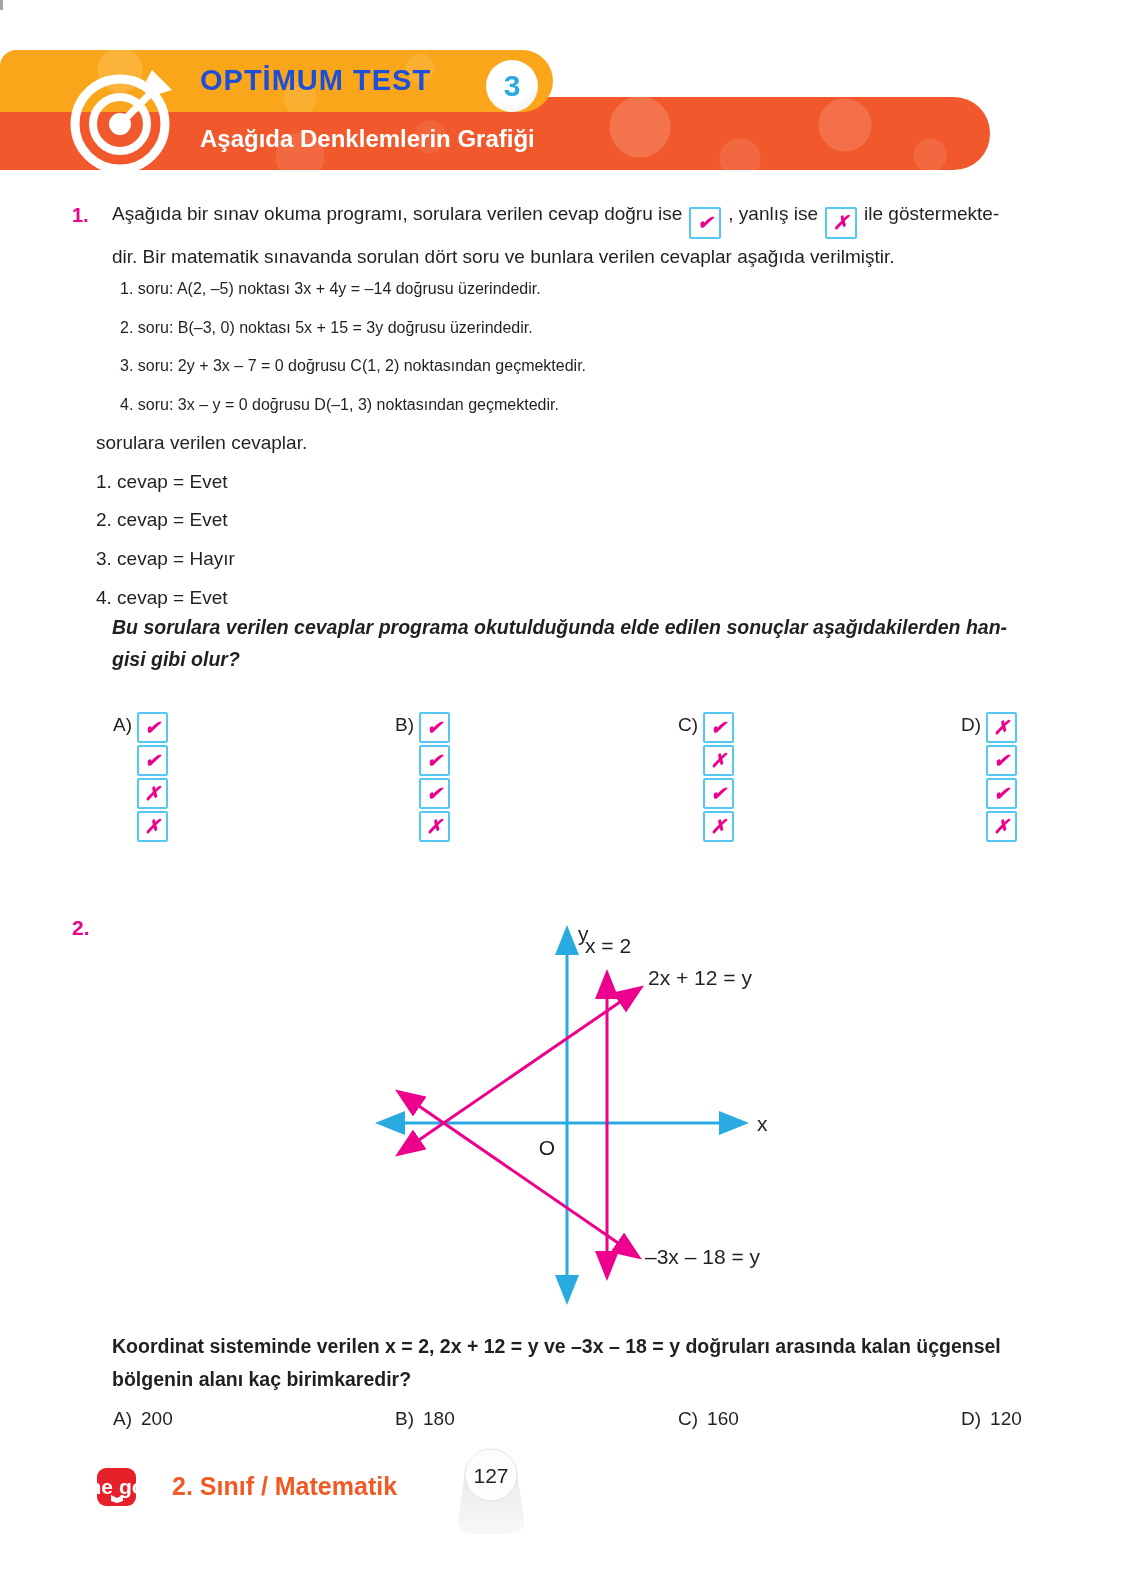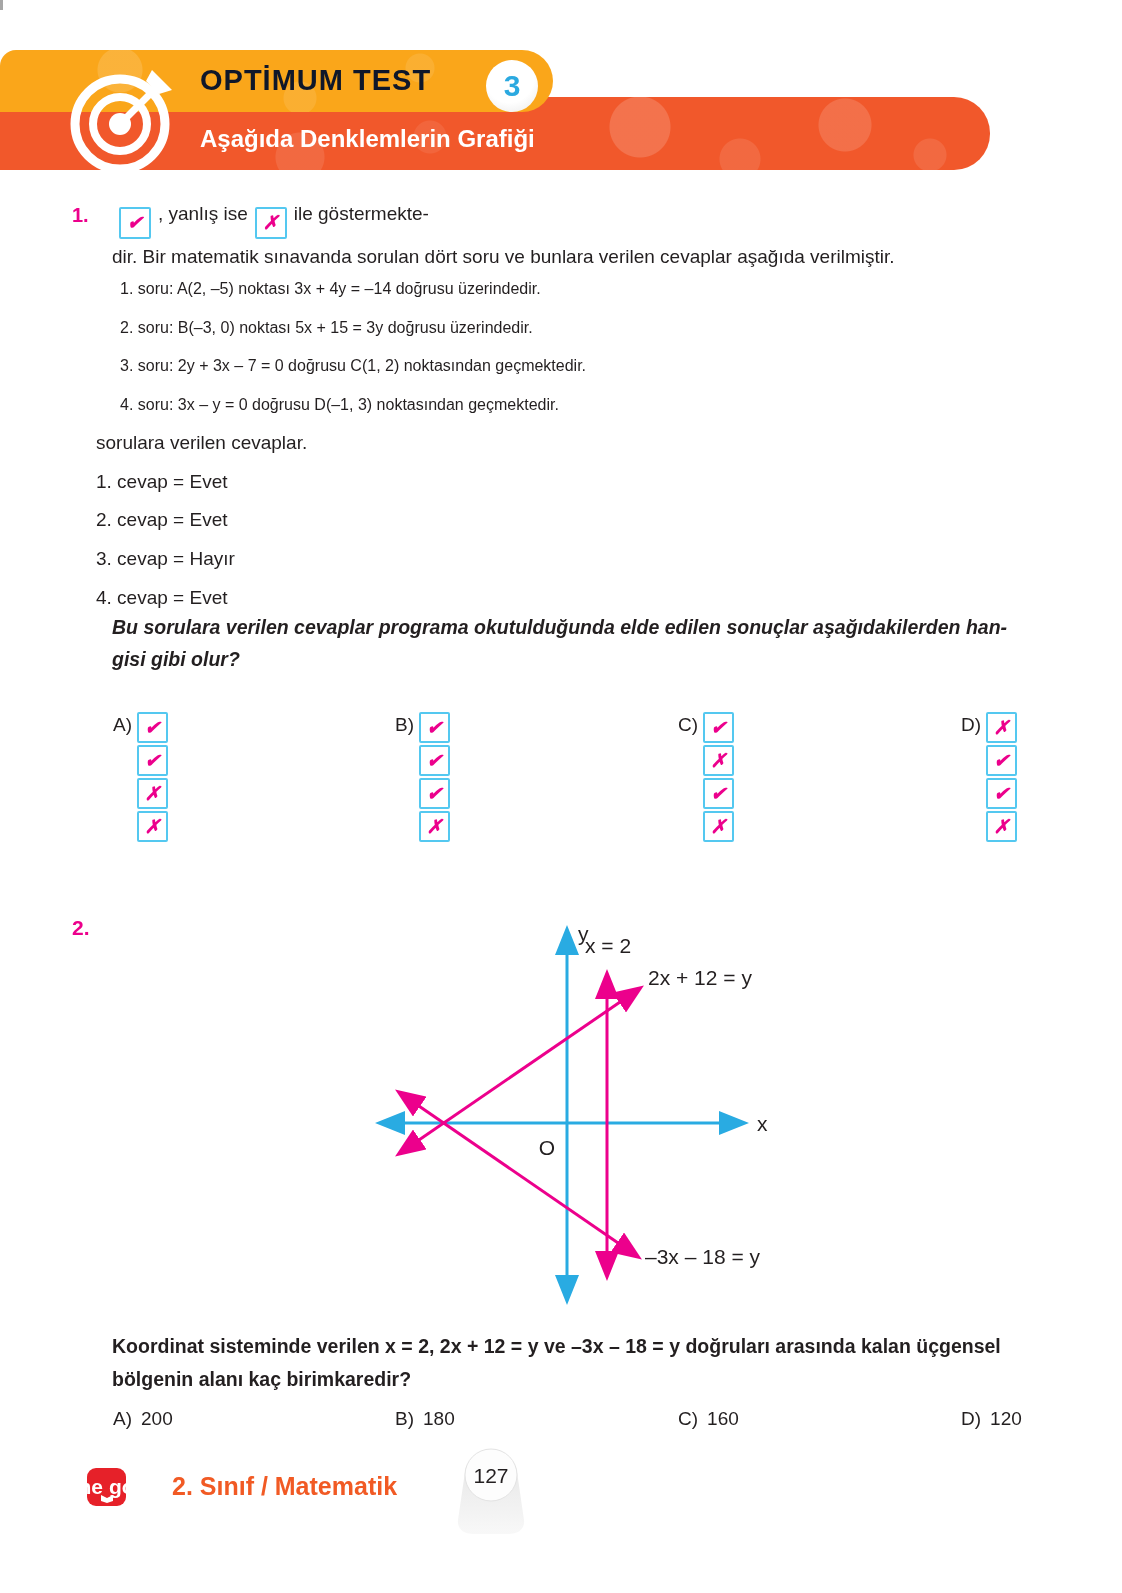--- a/index.html
+++ b/index.html
@@ -32,21 +32,21 @@
     background:#FAA61A;
     background-image:
       radial-gradient(circle at 120px 20px, rgba(255,255,255,.14) 0 22px, rgba(255,255,255,0) 23px),
       radial-gradient(circle at 300px 48px, rgba(255,255,255,.10) 0 16px, rgba(255,255,255,0) 17px),
       radial-gradient(circle at 420px 18px, rgba(255,255,255,.10) 0 14px, rgba(255,255,255,0) 15px);
     border-radius:16px 31px 31px 0;
     z-index:2;
   }
   .header-title {
     left:200px; top:64px; z-index:3;
-    font-size:29px; font-weight:700; letter-spacing:1px; color:#0f172a;
+    font-size:29px; font-weight:700; letter-spacing:1px; color:#1d4ed8;
   }
   .header-badge {
     left:486px; top:60px; width:52px; height:52px; border-radius:50%;
     background:radial-gradient(circle at 45% 35%, #ffffff 55%, #e7e7e7 100%);
     display:flex; align-items:center; justify-content:center;
     font-size:30px; font-weight:700; color:#2BA9E0; z-index:4;
   }
   .header-subtitle {
     left:200px; top:125px; z-index:3;
     font-size:24px; font-weight:700; color:#ffffff;
@@ -87,21 +87,21 @@
   .opts2 { left:0; top:1408px; width:1122px; height:30px; font-size:19px; }
   .opt2 { position:absolute; }
   .opt2 .lbl { margin-right:9px; }
 
   
   .graph-svg { left:345px; top:905px; }
   .gtxt { font-family:"Liberation Sans", sans-serif; font-size:21px; fill:#231F20; }
 
   
   .logo {
-    left:87px; top:1468px; width:39px; height:38px; background:#E62129;
+    left:97px; top:1468px; width:39px; height:38px; background:#E62129;
     border-radius:9px; display:flex; align-items:center; justify-content:center;
     color:#fff; font-weight:700; font-size:21px; z-index:2;
   }
   .logo-divider { width:2px; height:20px; background:#fff; margin:0 3px; }
   .logo-book { position:absolute; left:50%; bottom:3px; transform:translateX(-50%); }
   .series-label { left:172px; top:1472px; font-size:25px; font-weight:700; color:#F15A24; }
   .page-badge-svg { left:441px; top:1444px; }
 </style>
 </head>
 <body>
@@ -121,21 +121,21 @@
 
 <div class="abs header-title">OPTİMUM TEST</div>
 <div class="abs header-badge">
   <span>3</span>
 </div>
 <div class="abs header-subtitle">Aşağıda Denklemlerin Grafiği</div>
 
 <div class="abs qnum q1num">1.</div>
 
 <div class="abs q1-intro">
-  <span class="mark-box">
+  <span>Aşağıda bir sınav okuma programı, sorulara verilen cevap doğru ise</span><span class="mark-box">
       <span class="mark">✔</span>
     </span><span>, yanlış ise</span><span class="mark-box">
       <span class="mark">✗</span>
     </span><span>ile göstermekte-</span>
   <br>
   <span>dir. Bir matematik sınavanda sorulan dört soru ve bunlara verilen cevaplar aşağıda verilmiştir.</span>
 </div>
 
 <div class="abs q1-statements">
   <div>1. soru: A(2, –5) noktası 3x + 4y = –14 doğrusu üzerindedir.</div>

